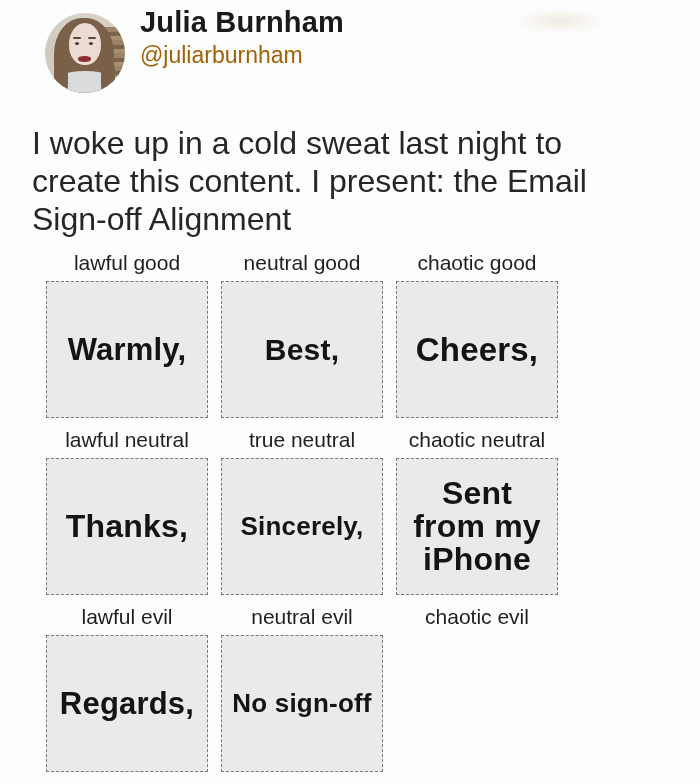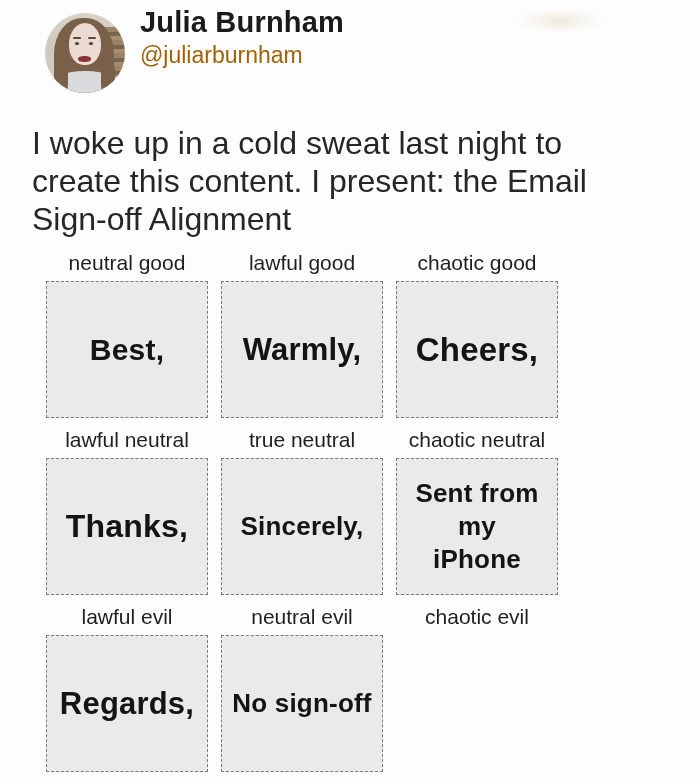--- a/index.html
+++ b/index.html
@@ -84,21 +84,21 @@
     height: 137px; background: #eaeaea;
     border: 1px dashed #7a7a7a;
     display: flex; align-items: center; justify-content: center;
     text-align: center; padding: 0 6px;
   }
   .signoff { font-weight: bold; color: #141414; letter-spacing: .2px; }
   .nowrap { white-space: nowrap; }
   .fs26 { font-size: 26px; } .fs30 { font-size: 30px; }
   .fs31 { font-size: 31px; } .fs32 { font-size: 32px; }
   .fs33 { font-size: 33px; } .fs41 { font-size: 41px; letter-spacing: .5px; }
-  .two-line { font-size: 26px; line-height: 33px; max-width: 130px; }
+  .two-line { font-size: 32px; line-height: 33px; max-width: 130px; }
 </style>
 </head>
 <body>
 
 <div class="smudge"></div>
 
 <div class="avatar">
   <div class="av-shelf"></div>
   <div class="av-hair"></div>
   <div class="av-face"></div>
@@ -119,30 +119,30 @@
 
 <div class="tweet-body">
   <div>I woke up in a cold sweat last night to</div>
   <div>create this content. I present: the Email</div>
   <div>Sign-off Alignment</div>
 </div>
 
 <div class="grid">
 
   <div class="cell">
-    <div class="cell-label">neutral good</div>
+    <div class="cell-label">lawful good</div>
     <div class="cell-box">
-      <span class="signoff fs30 nowrap">Best,</span>
+      <span class="signoff fs31 nowrap">Warmly,</span>
     </div>
   </div>
 
   <div class="cell">
-    <div class="cell-label">lawful good</div>
+    <div class="cell-label">neutral good</div>
     <div class="cell-box">
-      <span class="signoff fs31 nowrap">Warmly,</span>
+      <span class="signoff fs30 nowrap">Best,</span>
     </div>
   </div>
 
   <div class="cell">
     <div class="cell-label">chaotic good</div>
     <div class="cell-box">
       <span class="signoff fs33 nowrap">Cheers,</span>
     </div>
   </div>
 

